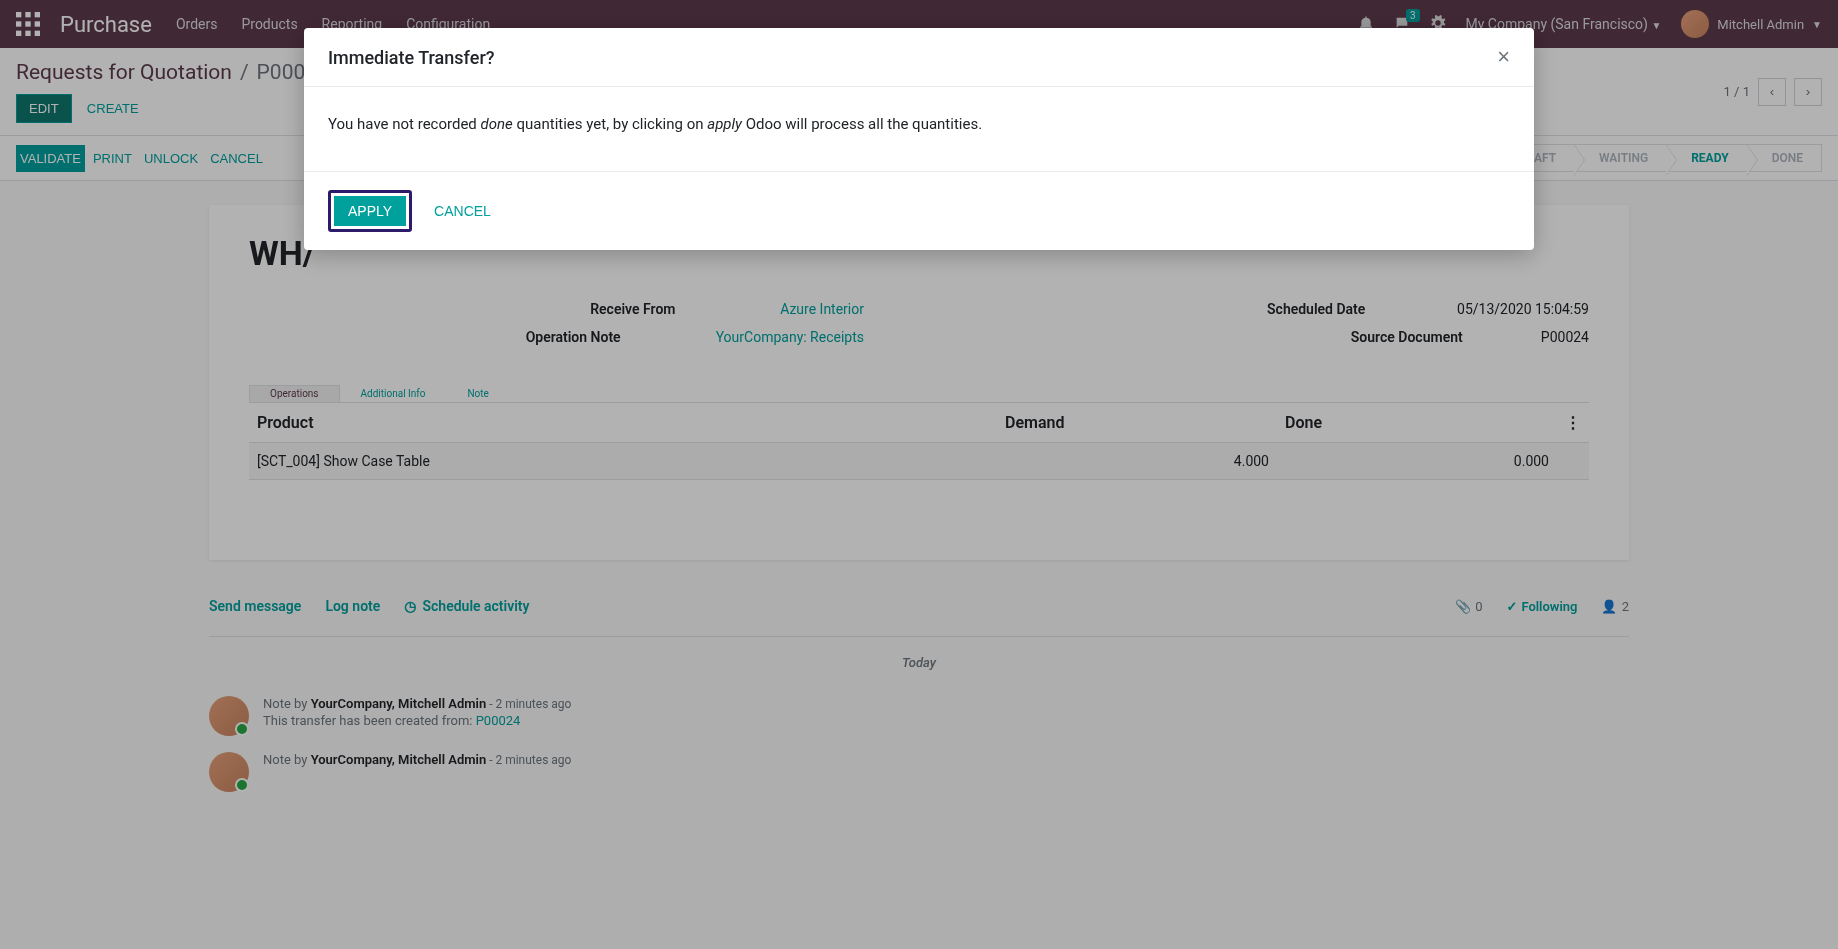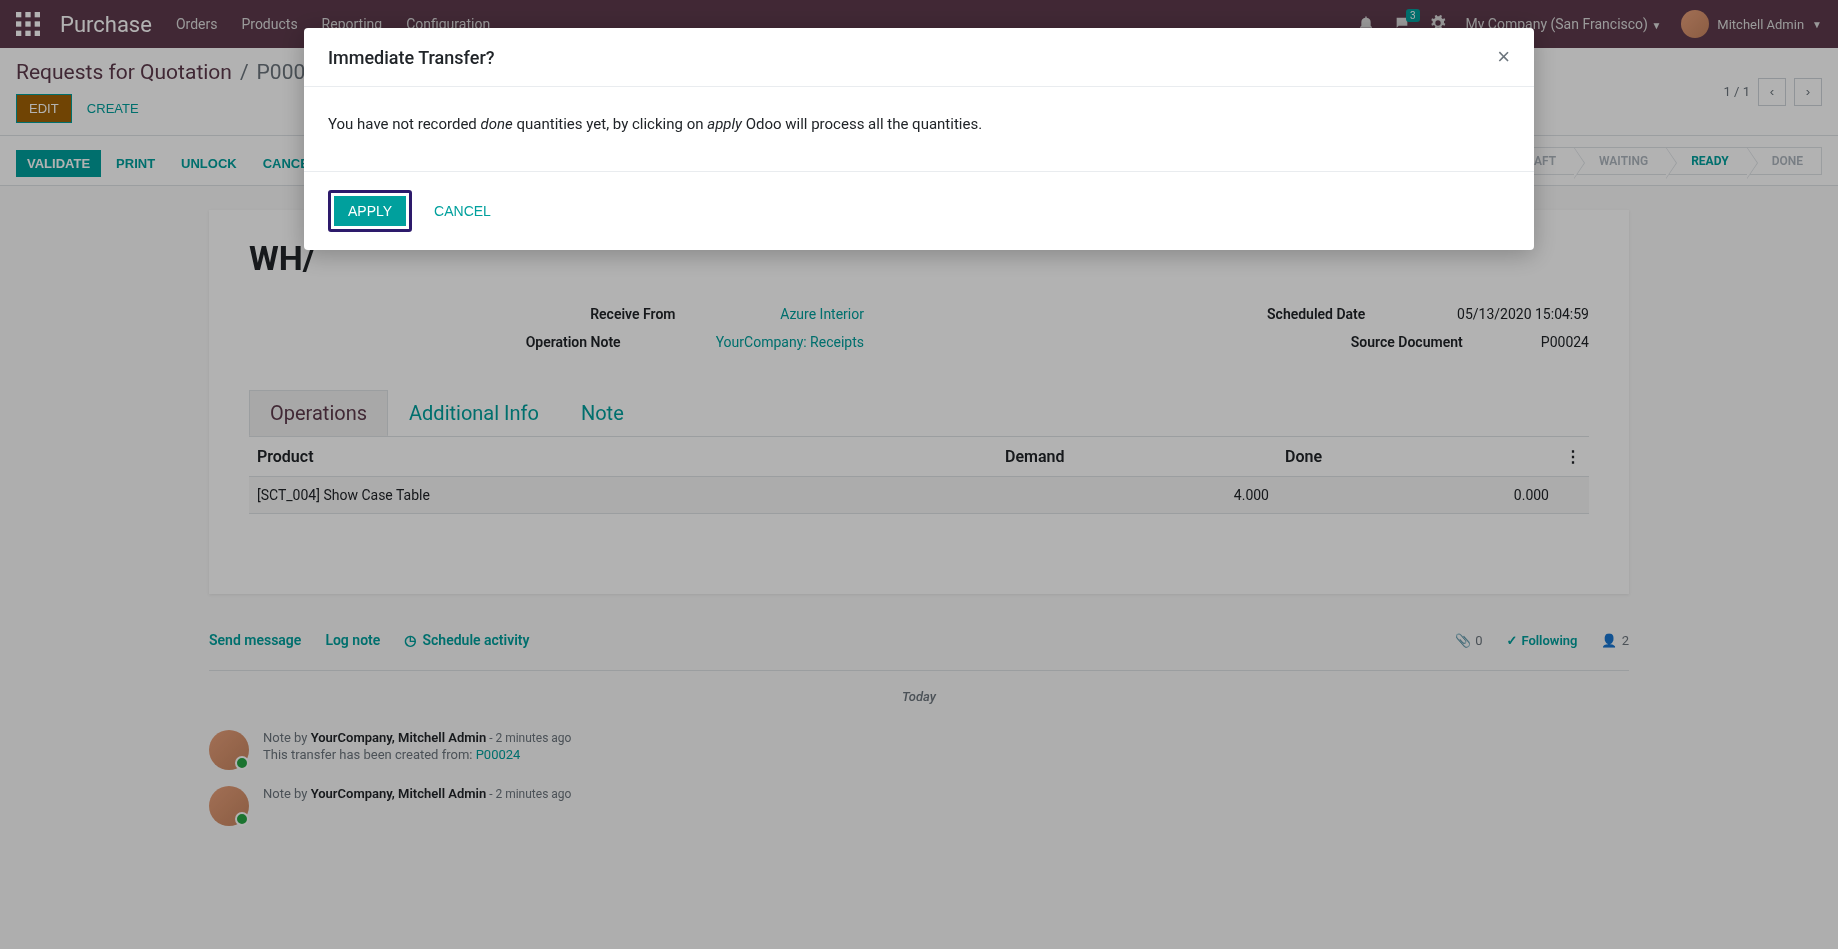--- a/index.html
+++ b/index.html
@@ -20,49 +20,49 @@
     .avatar { width: 28px; height: 28px; border-radius: 50%; background: linear-gradient(135deg,#e8a07a,#c78560); }
     .caret { font-size: 10px; }
     
     .breadcrumb-bar { background: #fff; padding: 12px 16px; border-bottom: 1px solid #dee2e6; display: flex; align-items: center; justify-content: space-between; }
     .breadcrumbs { font-size: 21px; color: #5d3a4c; display: flex; gap: 8px; align-items: center; }
     .breadcrumbs a { color: #5d3a4c; text-decoration: none; cursor: pointer; }
     .bc-sep { color: #6c757d; }
     .bc-current { color: #6c757d; }
     .action-row { display: flex; align-items: center; justify-content: space-between; margin-top: 10px; }
     .btn { border: 1px solid #00a09d; padding: 6px 12px; font-size: 13px; font-weight: 500; cursor: pointer; background: #fff; }
-    .btn-primary { background: #a16207; color: #fff; border-color: #00a09d; }
+    .btn-primary { background: #0f766e; color: #fff; border-color: #00a09d; }
     .btn-secondary { background: #fff; color: #00a09d; border: none; font-weight: 500; }
     .pager { display: flex; align-items: center; gap: 8px; color: #6c757d; font-size: 13px; }
     .pager-btn { width: 28px; height: 28px; border: 1px solid #ced4da; background: #fff; cursor: pointer; color: #6c757d; display: flex; align-items: center; justify-content: center; }
     
     .control-bar { background: #fff; border-bottom: 1px solid #dee2e6; padding: 8px 16px; display: flex; align-items: center; justify-content: space-between; }
     .ctl-btns { display: flex; gap: 4px; }
-    .ctl-btn { padding: 6px 11px; font-size: 13px; font-weight: 700; cursor: pointer; color: #00a09d; background: transparent; border: none; margin-top: 6px; }
+    .ctl-btn { padding: 6px 4px; font-size: 13px; font-weight: 400; cursor: pointer; color: #00a09d; background: transparent; border: none; }
     .ctl-btn.primary { background: #00a09d; color: #fff; }
     .status-arrows { display: flex; }
     .arrow { position: relative; padding: 6px 18px 6px 24px; font-size: 12px; font-weight: 600; color: #adb5bd; background: #fff; border: 1px solid #dee2e6; border-right: none; }
     .arrow::after { content: ''; position: absolute; right: -10px; top: 0; width: 0; height: 0; border-top: 15px solid transparent; border-bottom: 15px solid transparent; border-left: 10px solid #fff; z-index: 2; }
     .arrow::before { content: ''; position: absolute; right: -11px; top: -1px; width: 0; height: 0; border-top: 16px solid transparent; border-bottom: 16px solid transparent; border-left: 11px solid #dee2e6; z-index: 1; }
     .arrow.active { color: #00a09d; font-weight: 700; }
     .arrow:last-child { border-right: 1px solid #dee2e6; }
     .arrow:last-child::after, .arrow:last-child::before { display: none; }
     
     .sheet-wrap { padding: 24px 0; display: flex; justify-content: center; }
     .sheet { background: #fff; width: 1420px; box-shadow: 0 1px 3px rgba(0,0,0,0.08); padding: 28px 40px 80px; }
     .sheet-title { font-size: 34px; color: #212529; margin-bottom: 28px; }
     .fields-row { display: flex; gap: 110px; margin-bottom: 28px; }
     .fields-col { flex: 1; }
     .field-row { display: flex; margin-bottom: 12px; justify-content: flex-end; }
     .field-label { width: 190px; font-weight: 600; font-size: 14px; color: #212529; }
     .field-value { font-size: 14px; color: #212529; }
     .field-value.link { color: #00a09d; cursor: pointer; }
     
     .tabs { display: flex; border-bottom: 1px solid #dee2e6; margin-bottom: 0; }
-    .tab { padding: 10px 20px; font-size: 20px; color: #00a09d; cursor: pointer; border: 1px solid transparent; }
+    .tab { padding: 2px 20px; font-size: 10px; color: #00a09d; cursor: pointer; border: 1px solid transparent; }
     .tab.active { background: #f1f1f1; color: #5d3a4c; border: 1px solid #dee2e6; border-bottom-color: #f1f1f1; }
     
     .table { width: 100%; border-collapse: collapse; margin-top: 0; }
     .table th { text-align: left; padding: 10px 8px; font-weight: 600; font-size: 16px; color: #212529; border-bottom: 1px solid #dee2e6; background: #fff; }
     .table td { padding: 10px 8px; font-size: 14px; border-bottom: 1px solid #dee2e6; background: #f7f7f7; }
     .th-right, .td-right { text-align: right; }
     .row-menu { text-align: center; cursor: pointer; color: #6c757d; width: 30px; }
     
     .chatter { width: 1420px; margin: 0 auto; }
     .chatter-head { display: flex; align-items: center; padding: 14px 0; gap: 24px; }

